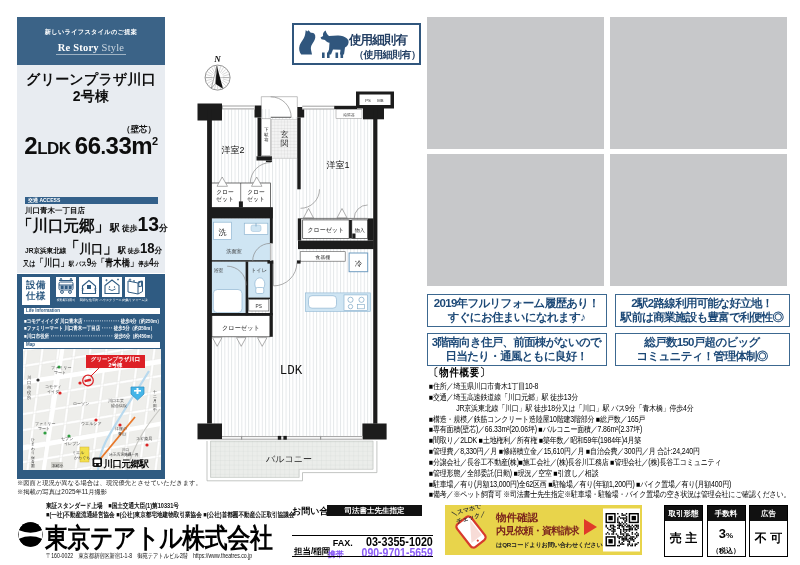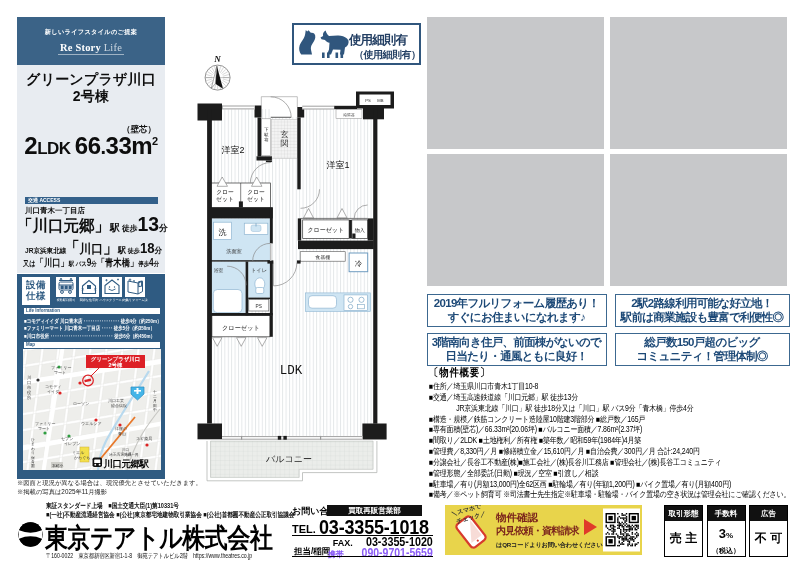--- a/index.html
+++ b/index.html
@@ -41,21 +41,21 @@
 .deal{position:absolute;border:1px solid #000;background:#fff;}
 .deal .dh{background:#111;color:#fff;font-size:7.5px;font-weight:bold;text-align:center;line-height:15px;height:15px;}
 .deal .dv{text-align:center;font-weight:bold;color:#000;}
 
 #ybox{left:445px;top:505px;width:197px;height:50px;background:#e8d44b;}
 </style></head>
 <body>
 
 <div class="abs" id="hdr">
   <div class="l1">新しいライフスタイルのご提案</div>
-  <div class="l2"><span class="b">Re Story </span><span class="st">Life</span></div>
+  <div class="l2"><span class="b">Re Story </span><span class="st">Style</span></div>
 </div>
 <div class="abs" id="lpanel"></div>
 <div class="abs" id="title1">グリーンプラザ川口<br>2号棟</div>
 <div class="abs" id="kabe">（壁芯）</div>
 <div class="abs" id="ldk" style="letter-spacing:-0.5px;"><span style="font-size:24px;font-weight:bold;">2</span><span style="font-size:17px;font-weight:bold;">LDK </span><span style="font-size:24px;font-weight:bold;">66<span style="font-size:20px;">.</span>33m</span><span style="font-size:11px;font-weight:bold;vertical-align:9px;">2</span></div>
 <div class="abs" id="accbar">交通 ACCESS</div>
 <div class="abs acc" style="left:25px;top:206px;font-size:7.5px;font-weight:bold;">川口青木一丁目店</div>
 <div class="abs acc b" style="left:17px;top:213px;letter-spacing:0;font-size:16px;transform:scaleX(0.97);transform-origin:0 0;">「<span style="font-size:16px;">川口元郷</span>」<span style="font-size:10px;">駅</span><span style="font-size:8px;"> 徒歩</span><span style="font-size:20px;">13</span><span style="font-size:9px;">分</span></div>
 <div class="abs acc b" style="left:25px;top:238px;letter-spacing:0;transform:scaleX(0.94);transform-origin:0 0;"><span style="font-size:7px;letter-spacing:0;">JR京浜東北線</span><span style="margin-left:-2px;">「</span><span style="font-size:12.5px;">川口</span>」<span style="font-size:8.5px;">駅</span><span style="font-size:6.5px;"> 徒歩</span><span style="font-size:14px;">18</span><span style="font-size:8px;">分</span></div>
 <div class="abs acc b" style="left:23px;top:256px;letter-spacing:0;font-size:10px;transform:scaleX(0.83);transform-origin:0 0;"><span style="font-size:7.5px;">又は</span>「<span style="font-size:10px;">川口</span>」<span style="font-size:6.5px;">駅 バス</span><span style="font-size:10px;">9</span><span style="font-size:6.5px;">分</span>「<span style="font-size:10px;">青木橋</span>」<span style="font-size:6.5px;">停歩</span><span style="font-size:10px;">4</span><span style="font-size:6.5px;">分</span></div>
@@ -473,22 +473,21 @@
 <line x1="221.5" y1="73.7" x2="225.9" y2="69.3" stroke="#aaa" stroke-width="0.45"></line>
 <line x1="222.4" y1="74.8" x2="227.8" y2="71.7" stroke="#aaa" stroke-width="0.45"></line>
 <line x1="222.9" y1="76.2" x2="229.0" y2="74.5" stroke="#aaa" stroke-width="0.45"></line>
 <line x1="205.1" y1="77.6" x2="230.1" y2="77.6" stroke="#888" stroke-width="0.5"></line>
 <polygon points="216.9,66 223,88.8 215.3,83.8" fill="#111"></polygon>
 <polygon points="216.9,66 215.3,83.8 211.3,88.3" fill="#fff" stroke="#555" stroke-width="0.5"></polygon>
 </svg>
 
 <div class="abs" id="contact" style="left:292px;top:504px;width:141px;height:52px;">
   <span class="b abs" style="left:0;top:1px;font-size:9px;">お問い合せ</span>
-  <span class="blkbar abs" style="left:35px;top:0.5px;width:95px;height:11px;font-size:7.5px;font-weight:bold;text-align:center;line-height:11px;">買取再販営業部</span>
-  <div class="abs" style="left:0;top:12.5px;white-space:nowrap;font-weight:bold;color:#000;line-height:1;"><span style="font-size:11px;vertical-align:bottom;line-height:1.4;">TEL.&nbsp;</span><span style="font-size:20px;letter-spacing:-0.2px;display:inline-block;transform:scaleX(0.9);transform-origin:0 bottom;vertical-align:bottom;line-height:1;">03-3355-1018</span></div>
+  <span class="blkbar abs" style="left:35px;top:0.5px;width:95px;height:11px;font-size:7.5px;font-weight:bold;text-align:center;line-height:11px;">司法書士先生指定</span>
   <div class="abs" style="left:0;top:30.5px;width:141px;border-top:1px solid #000;"></div>
   <div class="abs" style="right:0;top:28.5px;white-space:nowrap;font-weight:bold;color:#000;line-height:1;"><span style="font-size:9px;">FAX.&nbsp;</span><span style="font-size:12.5px;display:inline-block;transform:scaleX(0.86);transform-origin:right bottom;vertical-align:bottom;line-height:1;">03-3355-1020</span></div>
   <div class="abs b" style="left:2px;top:43px;font-size:8.5px;color:#000;line-height:1;">担当/稲岡</div>
   <div class="abs" style="right:0;top:39.5px;white-space:nowrap;font-weight:bold;color:#8b5cf6;line-height:1;"><span style="font-size:8px;">携帯.&nbsp;</span><span style="font-size:12.5px;display:inline-block;transform:scaleX(0.84);transform-origin:right bottom;vertical-align:bottom;line-height:1;">090-9701-5659</span></div>
   <div class="abs" style="left:0;top:51.5px;width:141px;border-top:1px solid #000;"></div>
 </div>
 
 <div class="abs" id="ybox">
     <svg class="abs" style="left:0;top:0;" width="197" height="50" viewBox="0 0 197 50">
       <g transform="translate(26,27) rotate(-38)">

